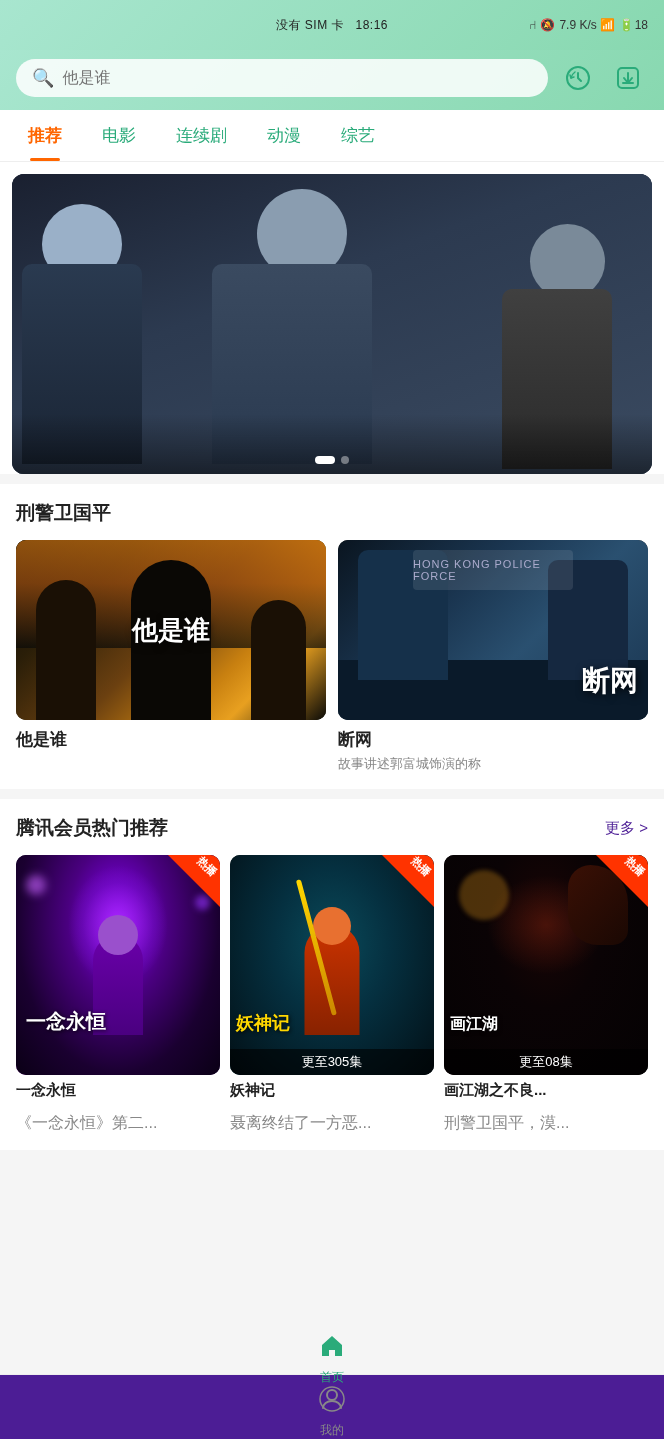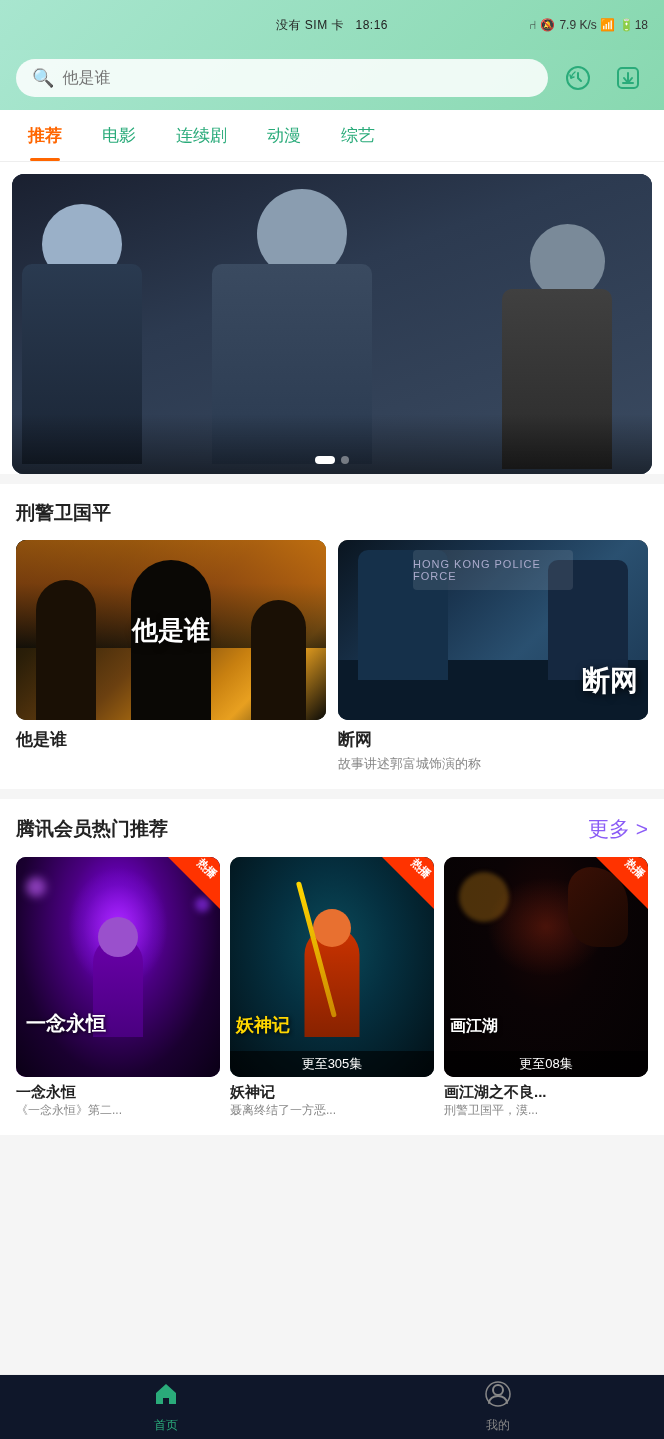--- a/index.html
+++ b/index.html
@@ -161,22 +161,22 @@
       align-items: center;
       justify-content: space-between;
       margin-bottom: 14px;
     }
     .section-title {
       font-size: 19px;
       font-weight: bold;
       color: #222;
     }
     .section-more {
-      font-size: 21px;
-      color: #8b5cf6;
+      font-size: 15px;
+      color: #4c1d95;
       cursor: pointer;
     }
 
     
     .hot-cards {
       display: flex;
       gap: 12px;
     }
     .hot-card {
       flex: 1;
@@ -319,23 +319,23 @@
     .vip-card-name {
       font-size: 15px;
       font-weight: bold;
       color: #222;
       margin-top: 6px;
       white-space: nowrap;
       overflow: hidden;
       text-overflow: ellipsis;
     }
     .vip-card-desc {
-      font-size: 12px;
+      font-size: 16px;
       color: #888;
-      margin-top: 0;
+      margin-top: 13px;
       white-space: nowrap;
       overflow: hidden;
       text-overflow: ellipsis;
     }
 
     
     .vip-text-yinian {
       position: absolute;
       bottom: 40px;
       left: 10px;
@@ -363,25 +363,26 @@
       text-shadow: 1px 1px 4px rgba(0,0,0,0.9);
     }
 
     
     .bottom-nav {
       position: fixed;
       bottom: 0;
       left: 0;
       width: 664px;
       height: 65px;
-      background: #0f172a;
+      background: #4c1d95;
       border-top: 1px solid #eee;
       display: flex;
       align-items: center;
-      justify-content: space-between;
+      justify-content: flex-end;
+      flex-direction: column;
     }
     .bottom-nav-item {
       display: flex;
       flex-direction: column;
       align-items: center;
       gap: 4px;
       cursor: pointer;
       flex: 1;
     }
     .bottom-nav-icon {

